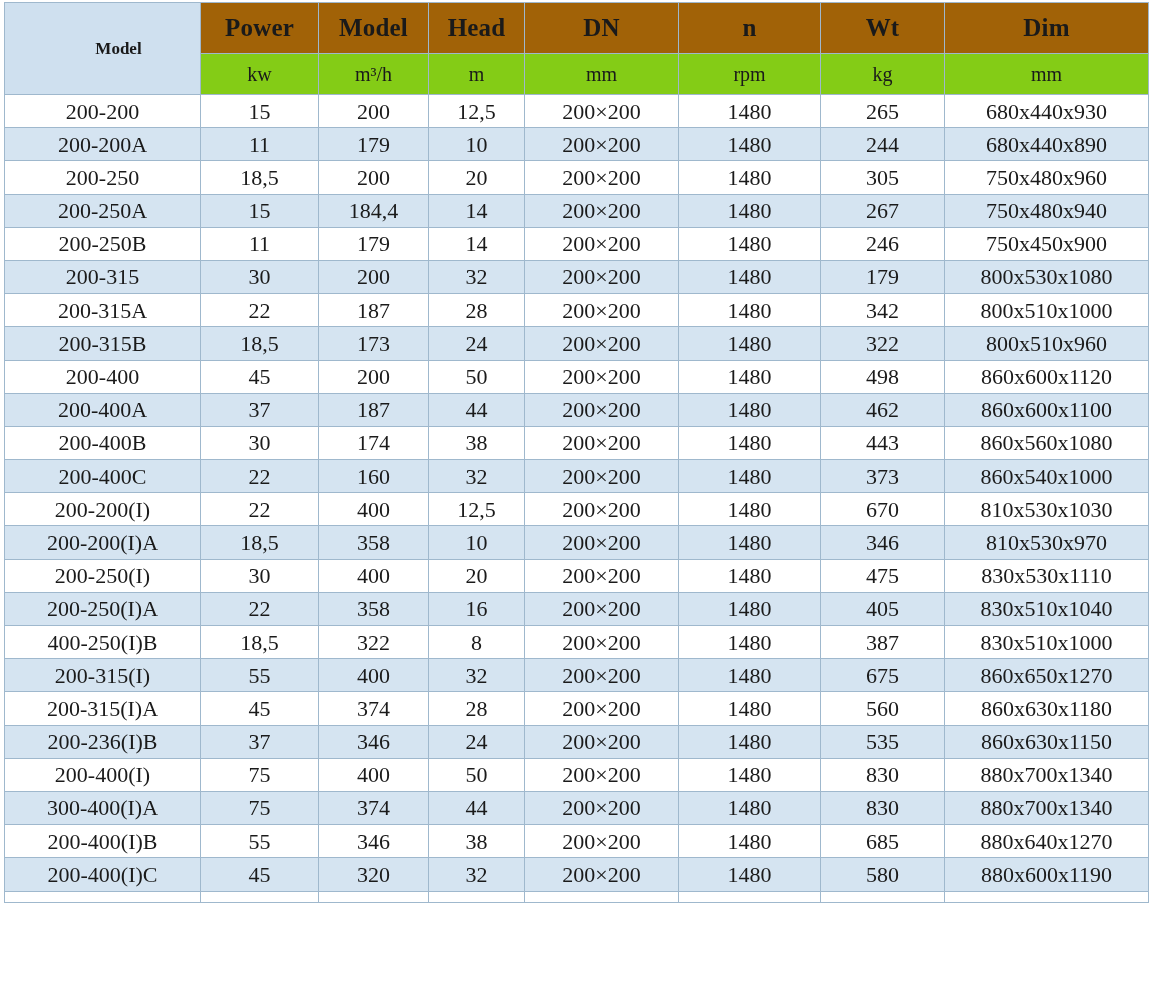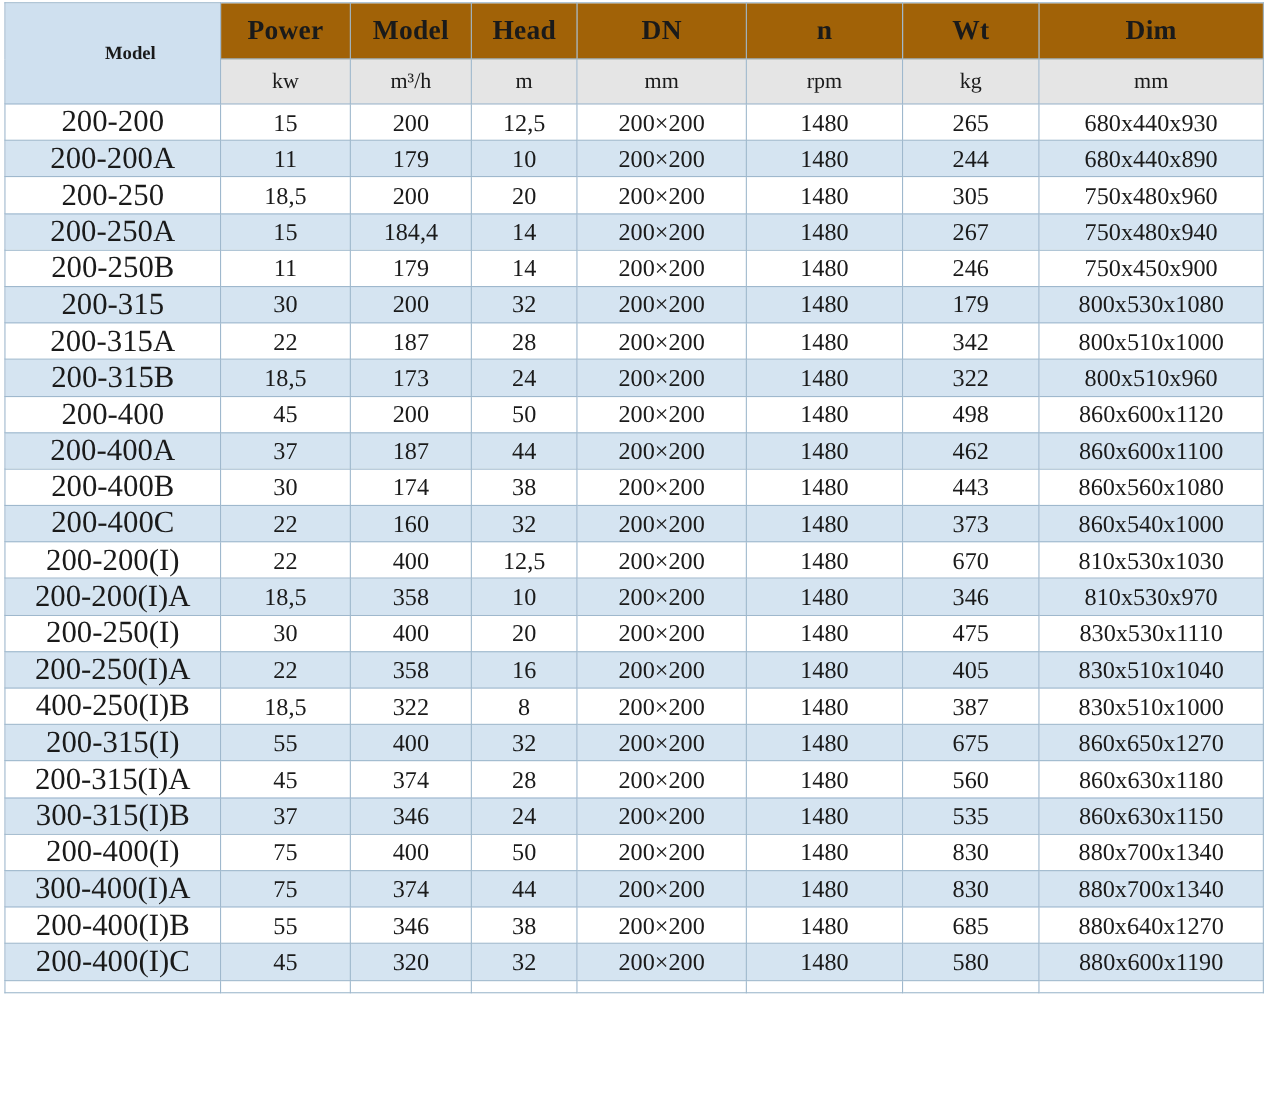--- a/index.html
+++ b/index.html
@@ -44,40 +44,40 @@
     padding: 0;
   }
   thead th.head-main {
     background: #a16207;
     font-weight: bold;
     font-size: 25px;
     height: 50px;
     letter-spacing: 0.2px;
   }
   thead th.head-unit {
-    background: #e5e5e5;
+    background: #84cc16;
     font-weight: normal;
     font-size: 20px;
     height: 40px;
   }
   thead th.head-model {
     background: #cfe0ef;
     font-weight: bold;
     font-size: 17px;
     padding-left: 32px;
   }
   tbody td {
     height: 32.2px;
     font-size: 22px;
     line-height: 1.05;
     white-space: nowrap;
   }
   tbody tr.odd td { background: #ffffff; }
   tbody tr.even td { background: #d5e4f1; }
-  tbody td.model { font-size: 28px; }
+  tbody td.model { font-size: 22px; }
   tbody tr.partial td {
     height: 10px;
     font-size: 0;
   }
 </style>
 </head>
 <body>
 
 <div class="sheet">
   <table class="spec">
@@ -297,21 +297,21 @@
           <td class="model">200-315(I)A</td>
           <td>45</td>
           <td>374</td>
           <td>28</td>
           <td>200×200</td>
           <td>1480</td>
           <td>560</td>
           <td>860x630x1180</td>
         </tr>
         <tr class="even">
-          <td class="model">300-315(I)B</td>
+          <td class="model">200-236(I)B</td>
           <td>37</td>
           <td>346</td>
           <td>24</td>
           <td>200×200</td>
           <td>1480</td>
           <td>535</td>
           <td>860x630x1150</td>
         </tr>
         <tr class="odd">
           <td class="model">200-400(I)</td>

